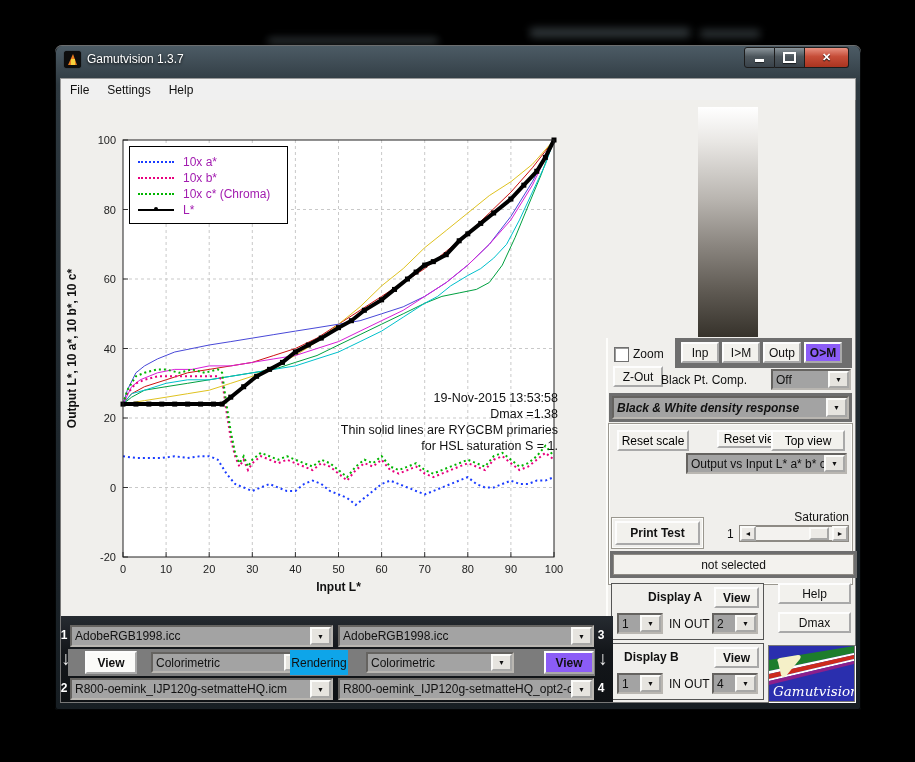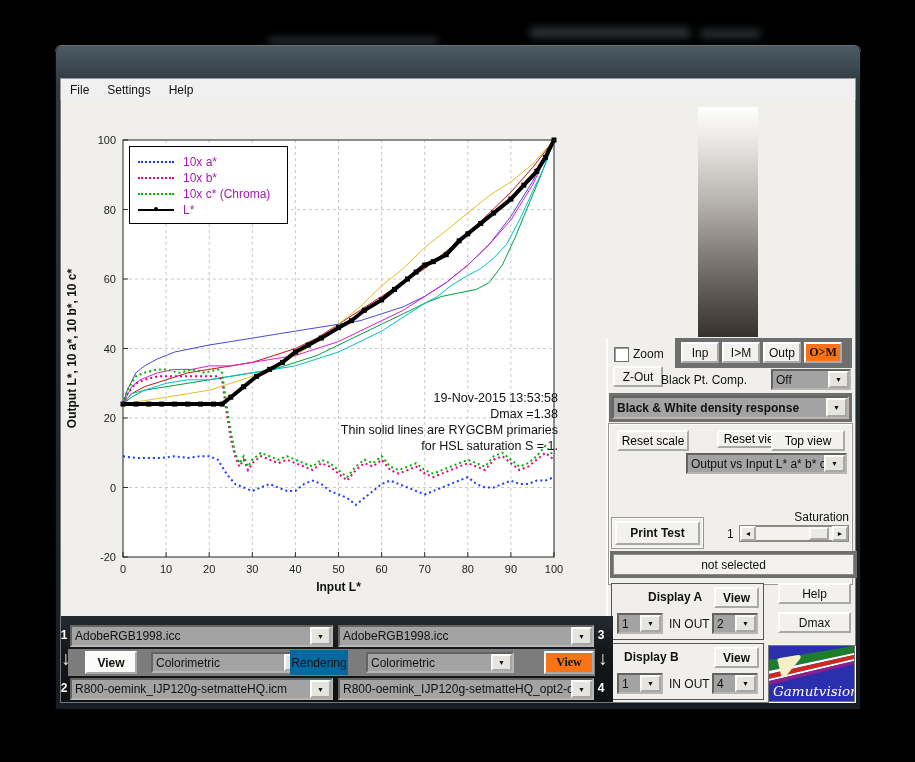--- a/index.html
+++ b/index.html
@@ -43,25 +43,25 @@
   .leg-sw .ln{width:100%;border-top-width:2px;}
   .leg-sw .mk{position:absolute;left:16px;top:-2px;width:4px;height:4px;background:#000;border-radius:50%;}
   .leg-lab{font-size:12px;color:#a21caf;}
   
   #gray-strip{position:absolute;left:637px;top:7px;width:60px;height:230px;
     background:linear-gradient(180deg,#ffffff 0%,#e9e7e4 15%,#b9b5b0 40%,#8b8680 60%,#5f5a53 80%,#36322b 100%);}
   
   .btn{position:absolute;background:#f2f1ed;border:2px outset #fdfdfd;font-size:12px;color:#111;
     display:flex;align-items:center;justify-content:center;box-sizing:border-box;white-space:nowrap;}
   .btn.bold{font-weight:bold;}
-  .btn.yellow{background:#f97316;font-family:Liberation Serif, serif;}
+  .btn.yellow{background:#8b5cf6;}
   .btn.disabled{color:#000000;}
   .combo{position:absolute;display:flex;background:#a3a3a3;border:2px inset #b9b6b1;box-sizing:border-box;align-items:stretch;}
   .combo .txt{flex:1;font-size:12px;color:#111;padding:1px 3px;white-space:nowrap;overflow:hidden;align-self:center;}
-  .combo .txt.bold{font-weight:bold;}
+  .combo .txt.bold{font-weight:bold;font-style:italic;}
   .combo .arr{width:17px;background:#e6e4df;border:2px outset #fbfbf9;display:flex;align-items:center;justify-content:center;}
   .combo .arr:after{content:"▼";font-size:7px;color:#111;}
   .lab{position:absolute;font-size:12px;color:#111;white-space:nowrap;}
   .lab.bold{font-weight:bold;}
   .frame-dark{position:absolute;background:#6e6e6e;box-sizing:border-box;}
   .groupbox{position:absolute;border:1px solid #9a978f;box-shadow:inset 0 0 0 1px #fdfdfb;box-sizing:border-box;}
   .cb{position:absolute;width:13px;height:13px;background:#fff;border:1px solid #707070;
     box-shadow:inset 1px 1px 0 #9a9a9a;}
   
   .slider{position:absolute;height:17px;background:#d2cfc9;border:1px solid #8d8a84;box-sizing:border-box;display:flex;}
@@ -79,36 +79,51 @@
     display:flex;align-items:center;justify-content:center;font-size:12px;color:#111;}
   
   .disp-frame{position:absolute;width:153px;height:57px;border:1px solid #555;background:#f0efec;box-sizing:border-box;}
   
   #bottom-panel{position:absolute;left:0px;top:516px;width:552px;height:86px;
     background:linear-gradient(180deg,#262b31,#14171b 40%,#0e1114);}
   .slot-num{position:absolute;color:#fff;font-size:12px;font-weight:bold;width:10px;text-align:center;}
   .down-arrow{position:absolute;color:#eee;font-size:19px;font-weight:bold;width:14px;text-align:center;}
   .down-arrow:after{content:"↓";}
   #render-band{position:absolute;left:7px;top:549px;width:527px;height:27px;background:#7c7c7c;}
-  #render-gap{position:absolute;left:229px;top:550px;width:58px;height:25px;background:#0369a1;
+  #render-gap{position:absolute;left:229px;top:550px;width:58px;height:25px;background:#0ea5e9;
     display:flex;align-items:center;justify-content:center;font-size:12px;color:#111;}
   
   #logo{position:absolute;left:707px;top:545px;width:85px;height:55px;border:1px solid #777;
     box-shadow:1px 1px 0 #fff;}
   #logo svg{display:block;}
   .vdiv{position:absolute;background:#fdfdfb;}
 </style>
 </head>
 <body>
 
 <div class="ghost" style="left:268px;top:38px;width:170px;height:9px;"></div>
 <div class="ghost" style="left:530px;top:28px;width:160px;height:10px;"></div>
 <div class="ghost" style="left:700px;top:30px;width:60px;height:8px;"></div>
 
 <div id="win">
+  <div id="titlebar">
+    <div id="app-icon"></div>
+    <div id="title-text">Gamutvision 1.3.7</div>
+    <div id="win-controls">
+      <div class="wbtn min">
+          <div class="glyph-min"></div>
+        </div>
+      <div class="wbtn max">
+          <div class="glyph-max"></div>
+        </div>
+      <div class="wbtn close">
+          <div class="glyph-close">✕</div>
+        </div>
+    </div>
+  </div>
   <div id="menubar">
       <div class="menu-item">File</div>
       <div class="menu-item">Settings</div>
       <div class="menu-item">Help</div>
     </div>
 
   <div id="client">
 
     <svg id="chart-svg" width="520" height="510">
         <rect x="62" y="40" width="431" height="417" fill="#ffffff"></rect>

